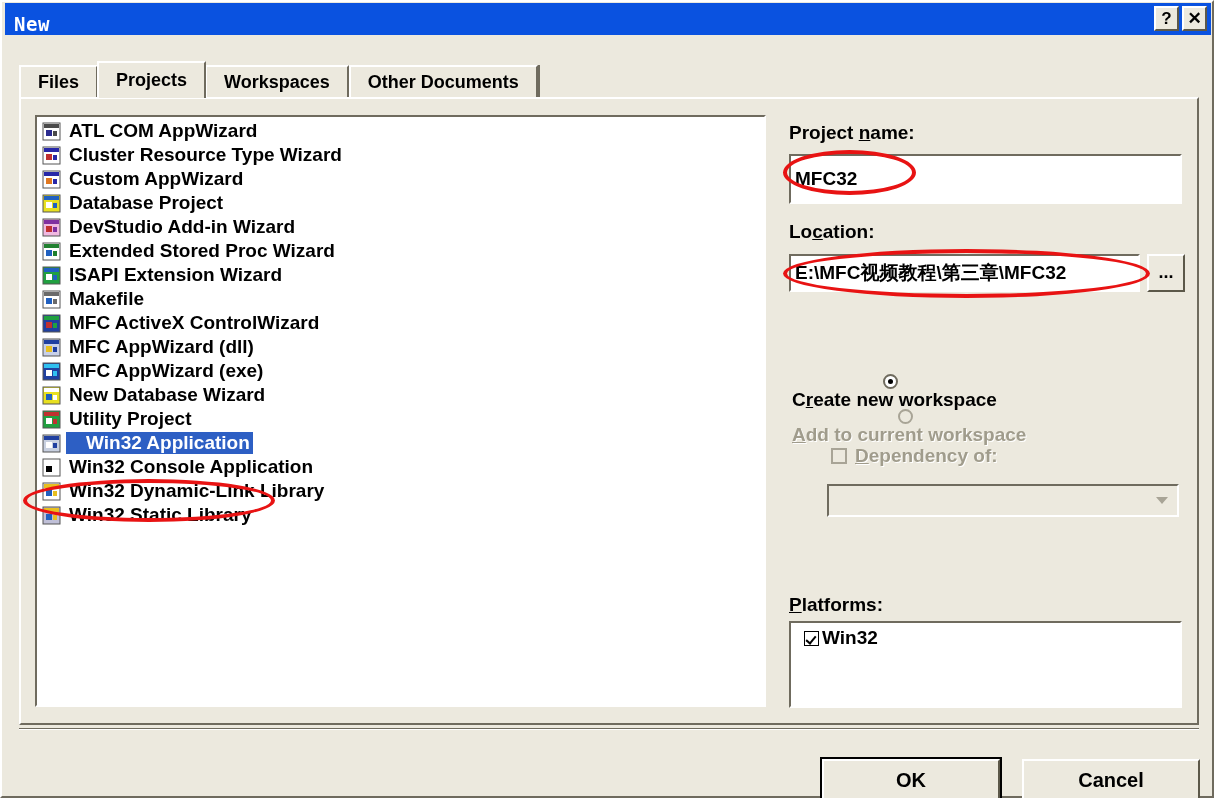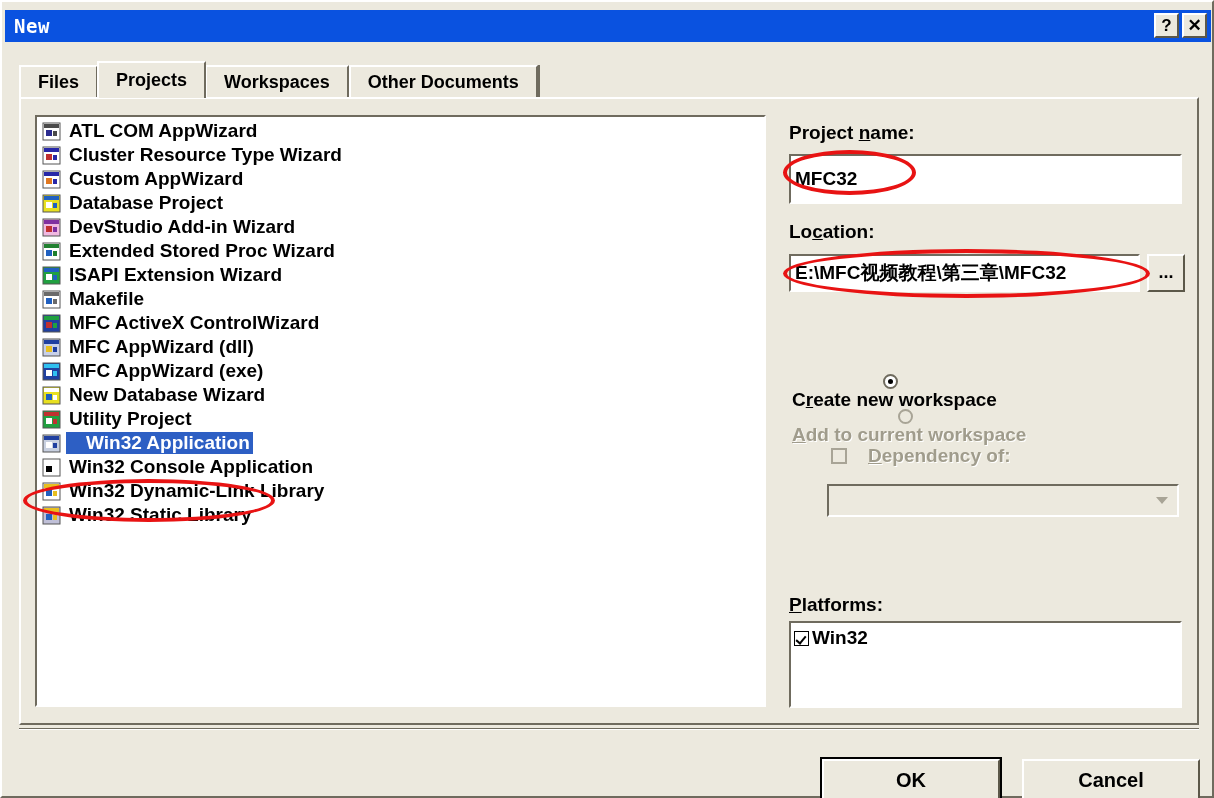--- a/index.html
+++ b/index.html
@@ -19,25 +19,25 @@
     background: #ECE9DE;
     border-top: 2px solid #FFFFFF;
     border-left: 2px solid #FFFFFF;
     border-right: 2px solid #6F6B5E;
     border-bottom: 2px solid #6F6B5E;
   }
 
   
   #titlebar {
     position: absolute;
-    left: 3px; top: 8px;
+    left: 3px; top: 1px;
     width: 1206px; height: 32px;
     background: #0A52E0;
     display: flex;
-    align-items: center;
+    align-items: flex-end;
   }
   #title-text {
     color: #FFFFFF;
     font-family: "DejaVu Sans Mono", monospace;
     font-weight: bold;
     font-size: 19px;
     letter-spacing: 0.5px;
     margin-left: 9px;
     white-space: nowrap;
   }
@@ -234,21 +234,20 @@
     font-family: "Liberation Sans", sans-serif;
   }
   .radio-label.disabled { color: #A09C8C; text-shadow: 1px 1px 0 #FFFFFF; }
 
   .check-row {
     position: absolute;
     display: flex;
     align-items: center;
     white-space: nowrap;
     cursor: default;
-    gap: 13px;
   }
   .check-mark {
     width: 16px; height: 16px;
     border: 2px solid #A8A496;
     background: #ECE9DE;
     margin-right: 8px;
     flex: 0 0 16px;
   }
 
   #dependency-combo {
@@ -282,21 +281,21 @@
 
   #platforms-list {
     position: absolute;
     left: 787px; top: 619px;
     width: 393px; height: 87px;
     background: #FFFFFF;
     border-top: 2px solid #6F6B5E;
     border-left: 2px solid #6F6B5E;
     border-right: 2px solid #FFFFFF;
     border-bottom: 2px solid #FFFFFF;
-    padding: 3px 0 0 3px;
+    padding: 3px 0 0 13px;
   }
   .platform-row {
     display: flex;
     align-items: center;
     height: 24px;
     white-space: nowrap;
     cursor: default;
   }
   .platform-check {
     width: 15px; height: 15px;

